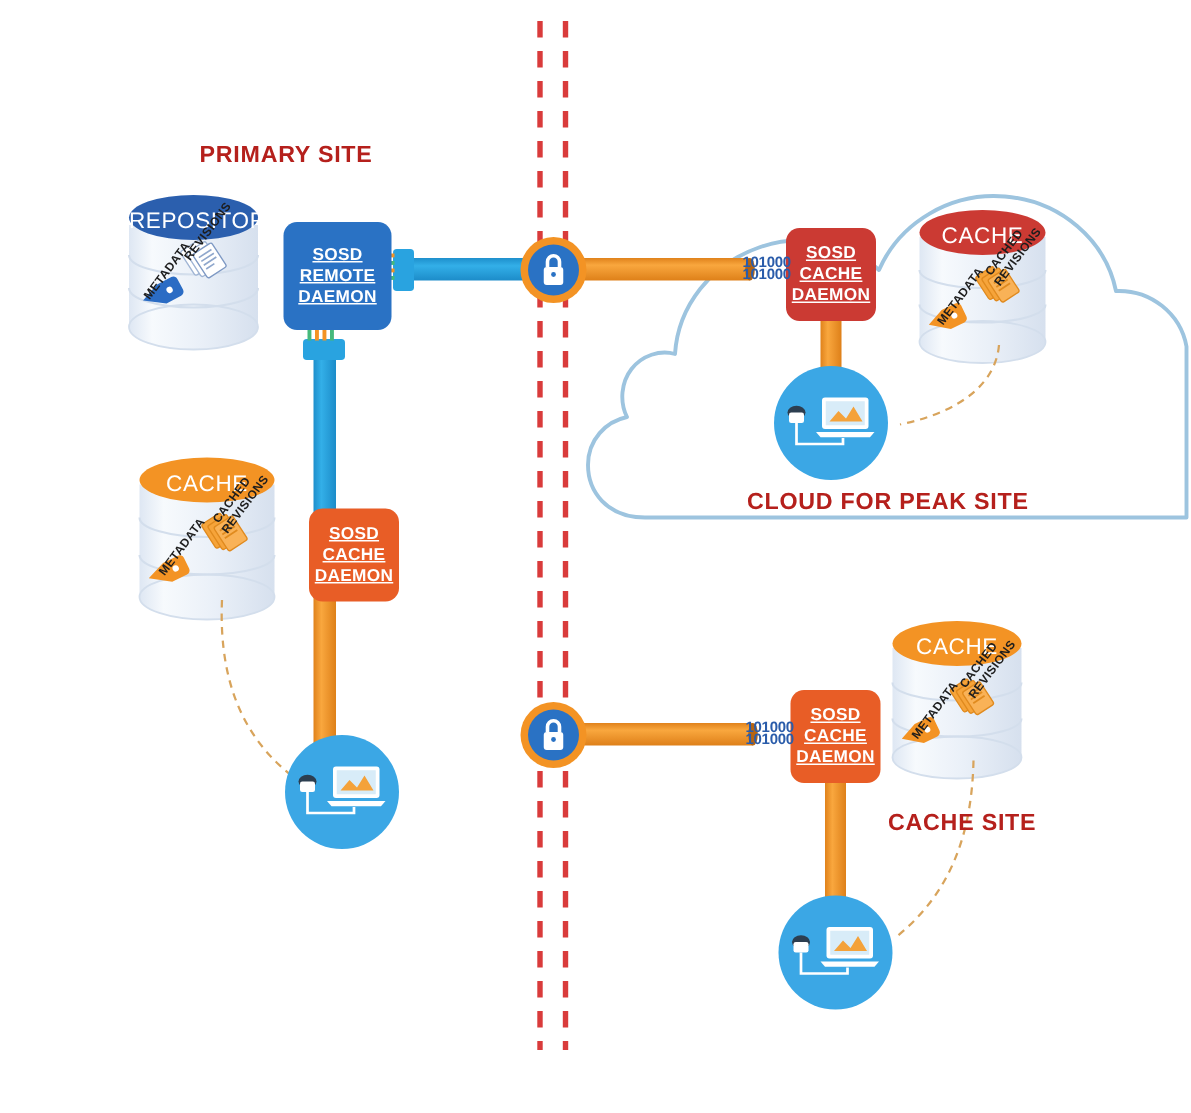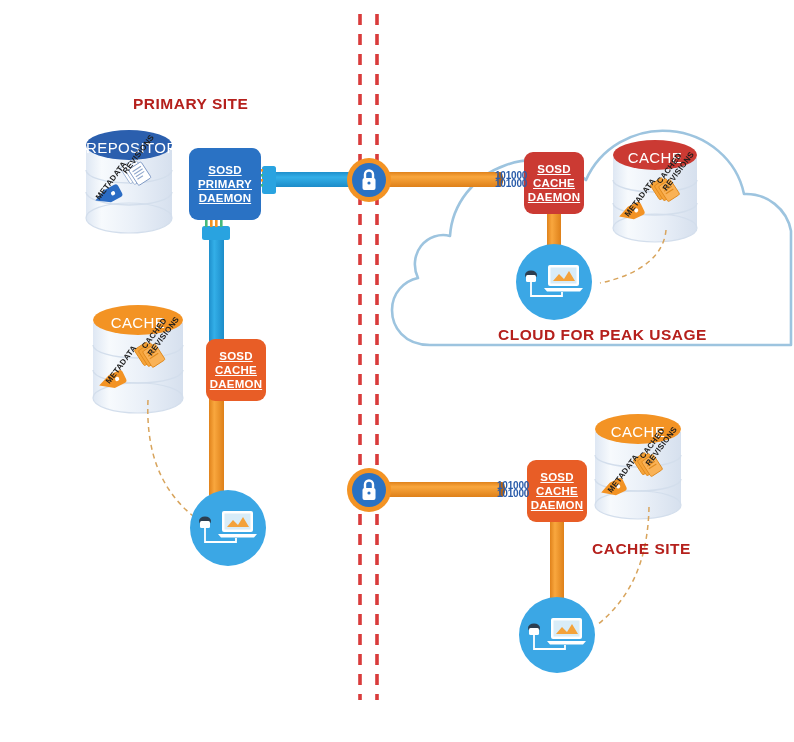--- a/index.html
+++ b/index.html
@@ -313,27 +313,27 @@
       <rect x="553.5" y="620.5" width="26" height="16" fill="#D8ECF8"></rect>
       <path d="M 556 634 L 562 627 L 567 632 L 572 624 L 578 634 Z" fill="#F4A23A"></path>
       <path d="M 547 641 L 586 641 L 583 644.5 L 550 644.5 Z" fill="#ffffff"></path>
       <ellipse cx="534" cy="628" rx="6" ry="4.5" fill="#2C3E50"></ellipse>
       <rect x="529" y="628" width="10" height="7" rx="1.5" fill="#ffffff"></rect>
       <path d="M 534 635 L 534 649 L 565 649 L 565 645" fill="none" stroke="#ffffff" stroke-width="1.8"></path>
     </g>
   </svg>
 
   <div class="site-title" id="primary-site-title">PRIMARY SITE</div>
-  <div class="site-title" id="cloud-title">CLOUD FOR PEAK USAGE</div>
+  <div class="site-title" id="cloud-title">CLOUD FOR PEAK SITE</div>
   <div class="site-title" id="remote-site-title">CACHE SITE</div>
 
   <div class="node-box" id="sosd-primary-daemon">
     <div>
       <span>SOSD</span>
-      <span>PRIMARY</span>
+      <span>REMOTE</span>
       <span>DAEMON</span>
     </div>
   </div>
 
   <div class="node-box" id="sosd-cache-daemon-primary">
     <div>
       <span>SOSD</span>
       <span>CACHE</span>
       <span>DAEMON</span>
     </div>

